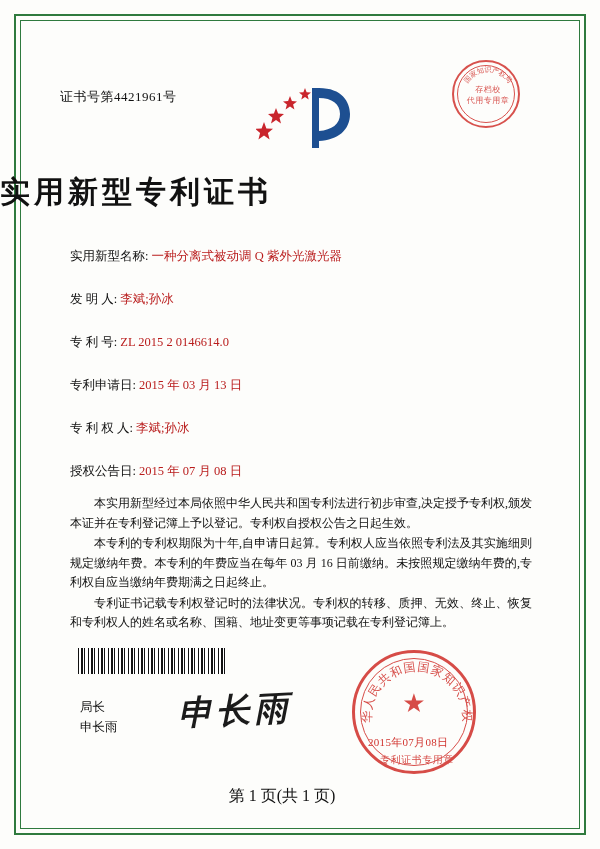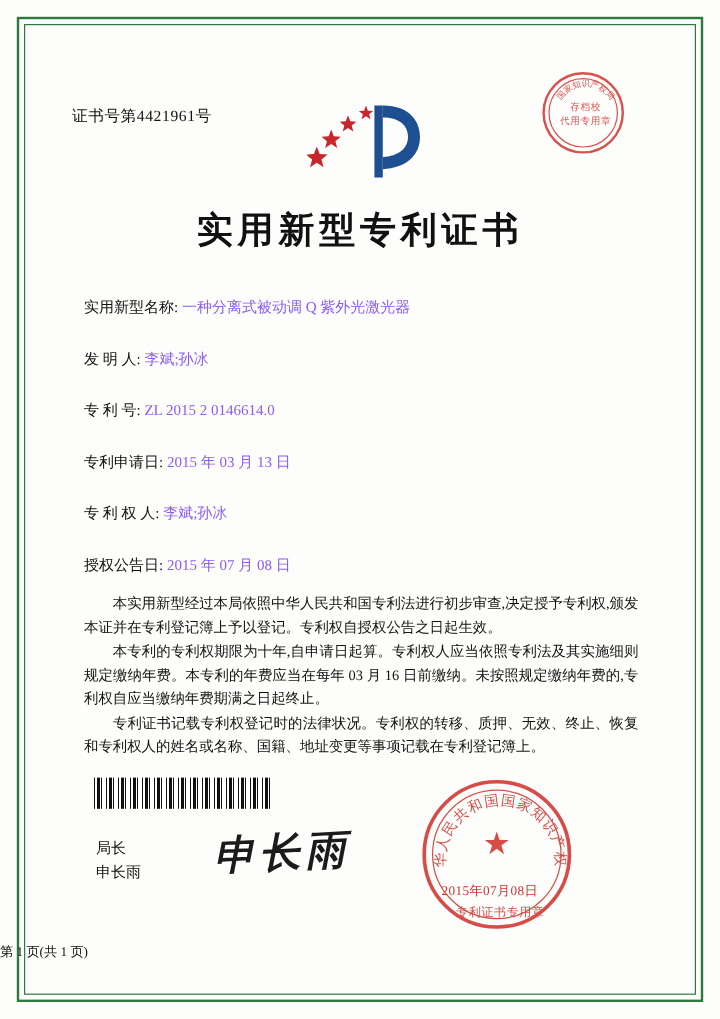--- a/index.html
+++ b/index.html
@@ -97,21 +97,21 @@
     line-height: 11px;
     letter-spacing: 0.5px;
   }
 
   
   .doc-title {
     position: absolute;
     left: 0;
     top: 172px;
     width: 600px;
-    text-align: center;
+    text-align: left;
     font-size: 30px;
     font-weight: bold;
     letter-spacing: 4px;
     color: #111;
   }
 
   
   .fields {
     position: absolute;
     left: 70px;
@@ -124,21 +124,21 @@
     margin-bottom: 27px;
     color: #111;
     white-space: nowrap;
   }
   .field-label {
     display: inline-block;
     color: #111;
   }
   .field-value {
     display: inline-block;
-    color: #8b5cf6;
+    color: #b91c1c;
   }
 
   
   .body-text {
     position: absolute;
     left: 70px;
     top: 494px;
     width: 462px;
     font-size: 12px;
     line-height: 19.5px;
@@ -238,22 +238,22 @@
     color: #d1342f;
     letter-spacing: 0.3px;
   }
 
   
   .footer {
     position: absolute;
     left: 0;
     top: 786px;
     width: 564px;
-    text-align: left;
-    font-size: 11px;
+    text-align: center;
+    font-size: 16px;
     color: #111;
   }
 </style>
 </head>
 <body>
 
 <div class="page">
   <div class="border-outer"></div>
   <div class="border-inner"></div>
 

